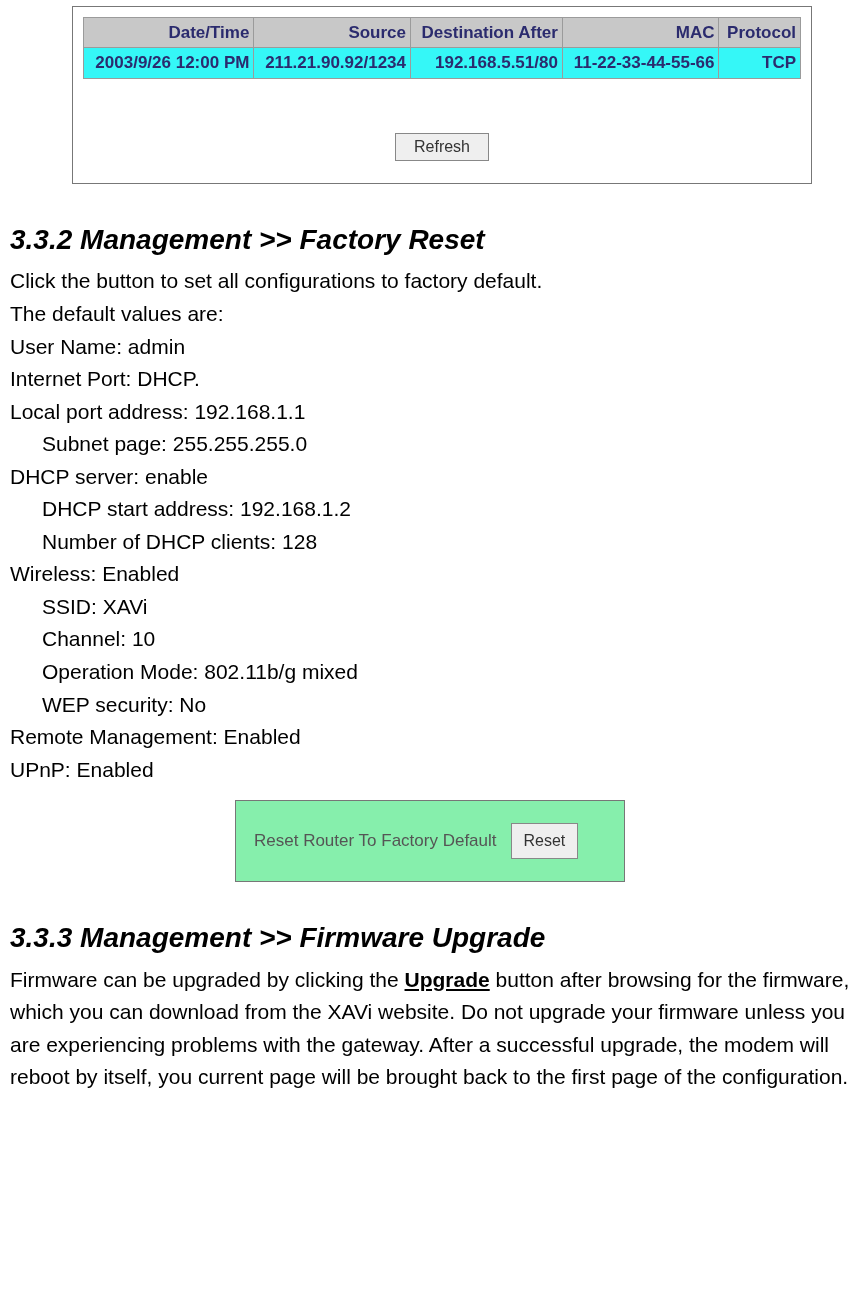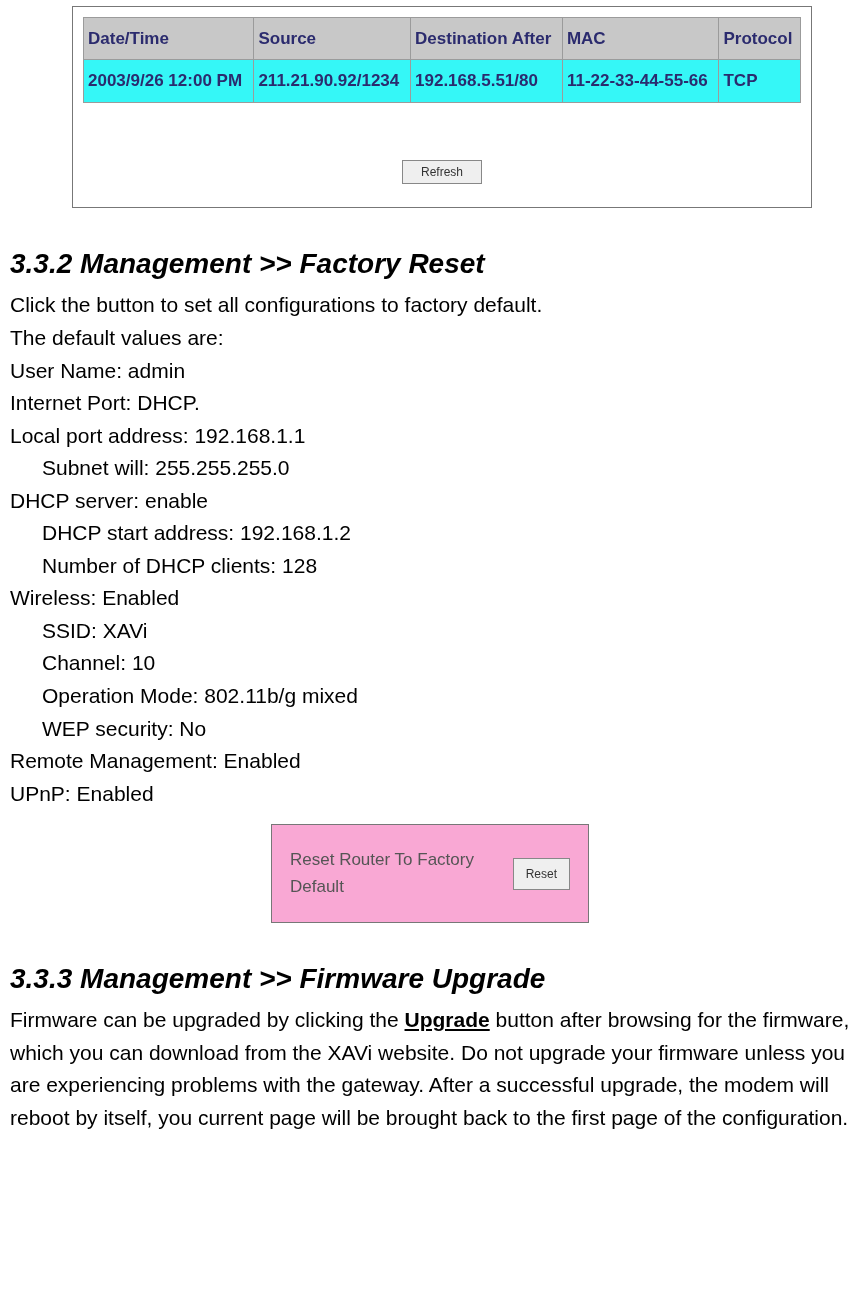--- a/index.html
+++ b/index.html
@@ -23,42 +23,42 @@
     padding: 10px 10px 22px 10px;
     box-sizing: border-box;
   }
   .log-table {
     border-collapse: collapse;
     width: 100%;
     font-family: Verdana, Arial, sans-serif;
   }
   .log-table th, .log-table td {
     border: 1px solid #9b9b9b;
-    text-align: left;
+    text-align: right;
     font-size: 17px;
     line-height: 1.25;
-    padding: 10px 4px;
+    padding: 4px 4px;
   }
   .log-table th {
     background: #c8c8c8;
     color: #2b2b6e;
     font-weight: bold;
   }
   .log-table td {
     background: #35f7f7;
     color: #2b2b6e;
     font-weight: bold;
   }
   .refresh-wrap {
     text-align: center;
     margin-top: 50px;
   }
   .btn {
     font-family: Tahoma, Arial, sans-serif;
-    font-size: 12px;
+    font-size: 16px;
     color: #333;
     background: #efefef;
     border: 1px solid #888;
     padding: 4px 18px;
     font-weight: normal;
     cursor: pointer;
   }
   h2.section {
     font-style: italic;
     font-weight: bold;
@@ -66,23 +66,23 @@
     margin: 34px 0 4px 0;
   }
   .para {
     margin: 0;
   }
   .indent {
     padding-left: 32px;
   }
   .reset-panel {
     margin: 14px auto 6px auto;
-    width: 318px;
+    width: 390px;
     border: 1px solid #777;
-    background: #f9a8d4;
+    background: #86efac;
     padding: 22px 18px;
     box-sizing: border-box;
     display: flex;
     align-items: center;
     gap: 14px;
     font-family: Tahoma, Arial, sans-serif;
     color: #555;
     font-size: 17px;
   }
   .reset-panel .btn {
@@ -126,21 +126,21 @@
       <button class="btn">Refresh</button>
     </div>
   </div>
 
   <h2 class="section">3.3.2 Management &gt;&gt; Factory Reset</h2>
   <p class="para">Click the button to set all configurations to factory default.</p>
   <p class="para">The default values are:</p>
   <p class="para">User Name: admin</p>
   <p class="para">Internet Port: DHCP.</p>
   <p class="para">Local port address: 192.168.1.1</p>
-  <p class="para indent">Subnet will: 255.255.255.0</p>
+  <p class="para indent">Subnet page: 255.255.255.0</p>
   <p class="para">DHCP server: enable</p>
   <p class="para indent">DHCP start address: 192.168.1.2</p>
   <p class="para indent">Number of DHCP clients: 128</p>
   <p class="para">Wireless: Enabled</p>
   <p class="para indent">SSID: XAVi</p>
   <p class="para indent">Channel: 10</p>
   <p class="para indent">Operation Mode: 802.11b/g mixed</p>
   <p class="para indent">WEP security: No</p>
   <p class="para">Remote Management: Enabled</p>
   <p class="para">UPnP: Enabled</p>

